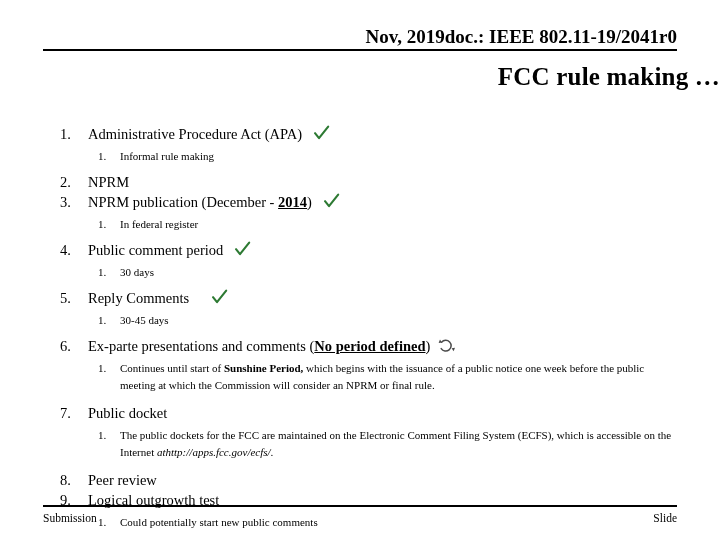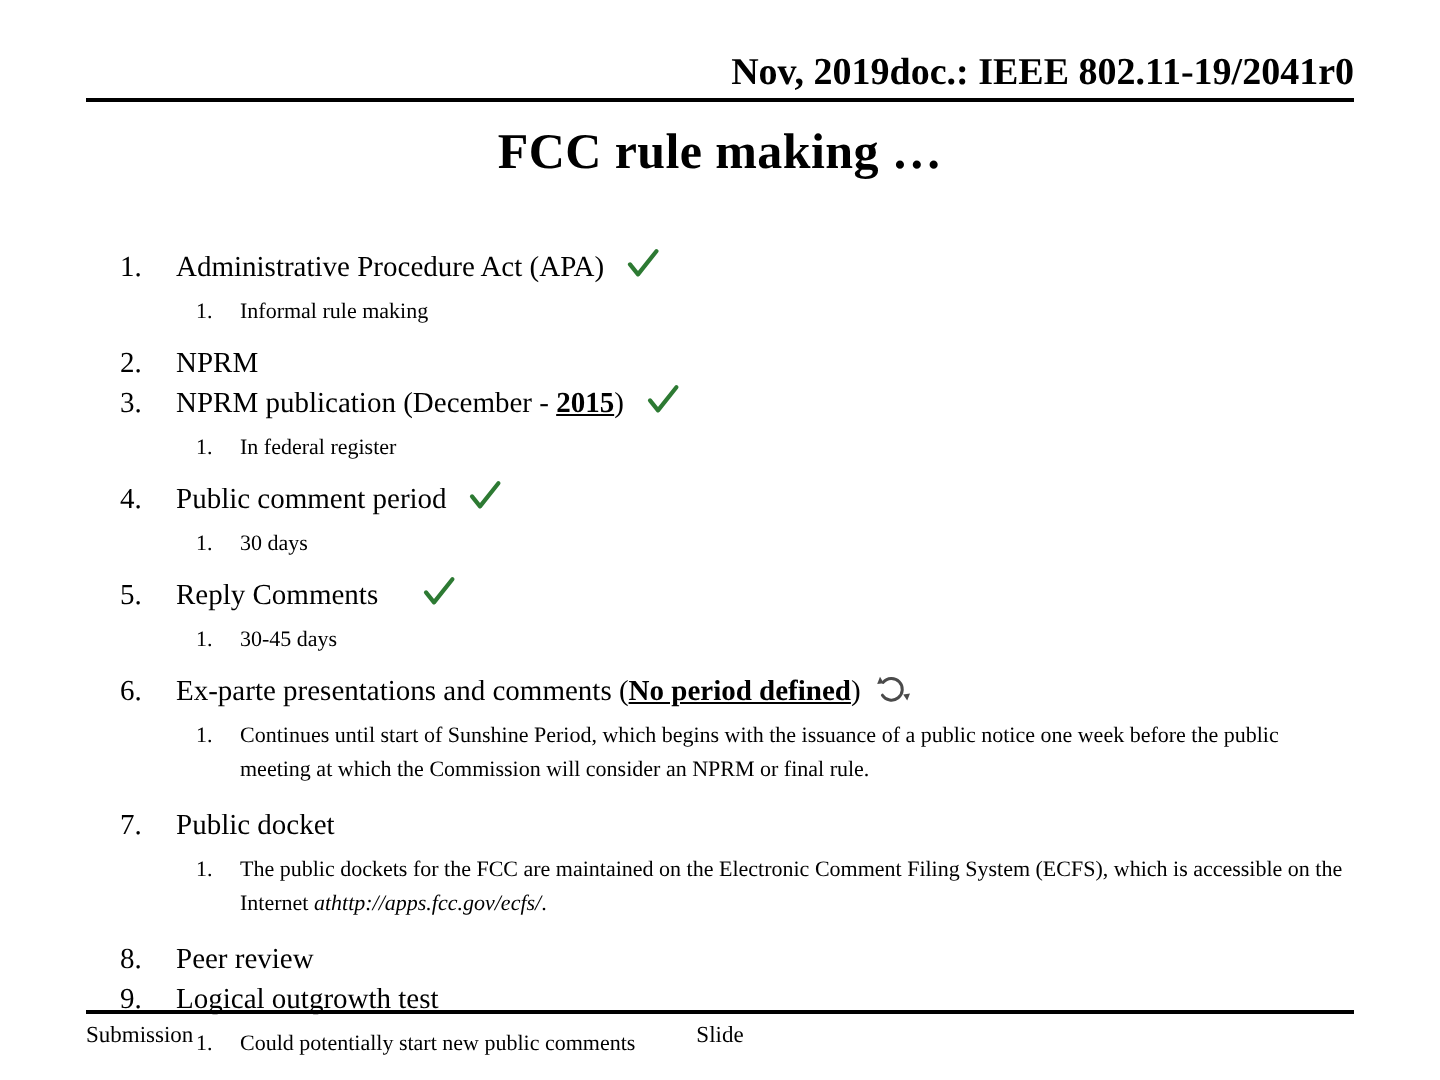--- a/index.html
+++ b/index.html
@@ -40,21 +40,21 @@
     height: 0;
     border-top: 2px solid #000000;
   }
 
   
   #slide-title {
     position: absolute;
     left: 0;
     top: 62px;
     width: 720px;
-    text-align: center;
+    text-align: right;
     font-size: 25px;
     font-weight: bold;
     line-height: 30px;
     letter-spacing: 0.2px;
   }
 
   
   #outline {
     position: absolute;
     left: 43px;
@@ -99,21 +99,21 @@
   }
   .lvl2 .para {
     display: block;
     padding-right: 0px;
   }
 
   .spacer-sm { height: 7px; }
   .spacer-xs { height: 4px; }
   .spacer-md { height: 9px; }
 
-  b, .bold { font-weight: normal; }
+  b, .bold { font-weight: bold; }
   .bu { font-weight: bold; text-decoration: underline; }
   .ital { font-style: italic; }
 
   
   .status-icon {
     display: inline-block;
     vertical-align: -2px;
     margin-left: 11px;
   }
   .status-icon.check { width: 17px; height: 16px; }
@@ -143,21 +143,21 @@
     justify-content: space-between;
     font-size: 11.5px;
     line-height: 14px;
     text-align: right;
   }
   #slide-footer .ftr-center {
     position: absolute;
     left: 0;
     top: 6px;
     width: 634px;
-    text-align: center;
+    text-align: right;
     font-size: 11.5px;
     line-height: 14px;
   }
 </style>
 </head>
 <body>
 
 <div id="slide-header">
   <div class="hdr-row">
     <span>Nov, 2019</span>
@@ -183,21 +183,21 @@
     <span>Informal rule making</span>
   </div>
   <div class="spacer-sm"></div>
 
   <div class="lvl1">
     <span class="num">2.</span>
     <span>NPRM</span>
   </div>
 
   <div class="lvl1">
-    <span class="num">3.</span><span>NPRM publication (December - </span><span class="bu">2015</span><span>)</span><span class="status-icon check"><svg viewBox="0 0 17 16" width="17" height="16" xmlns="http://www.w3.org/2000/svg">
+    <span class="num">3.</span><span>NPRM publication (December - </span><span class="bu">2014</span><span>)</span><span class="status-icon check"><svg viewBox="0 0 17 16" width="17" height="16" xmlns="http://www.w3.org/2000/svg">
           <path d="M2 8.2 L6 13.2 L15.2 1.6" fill="none" stroke="#2d7a33" stroke-width="2.1" stroke-linecap="round" stroke-linejoin="round"></path>
         </svg></span>
   </div>
   <div class="spacer-xs"></div>
 
   <div class="lvl2">
     <span class="num">1.</span>
     <span>In federal register</span>
   </div>
   <div class="spacer-sm"></div>

